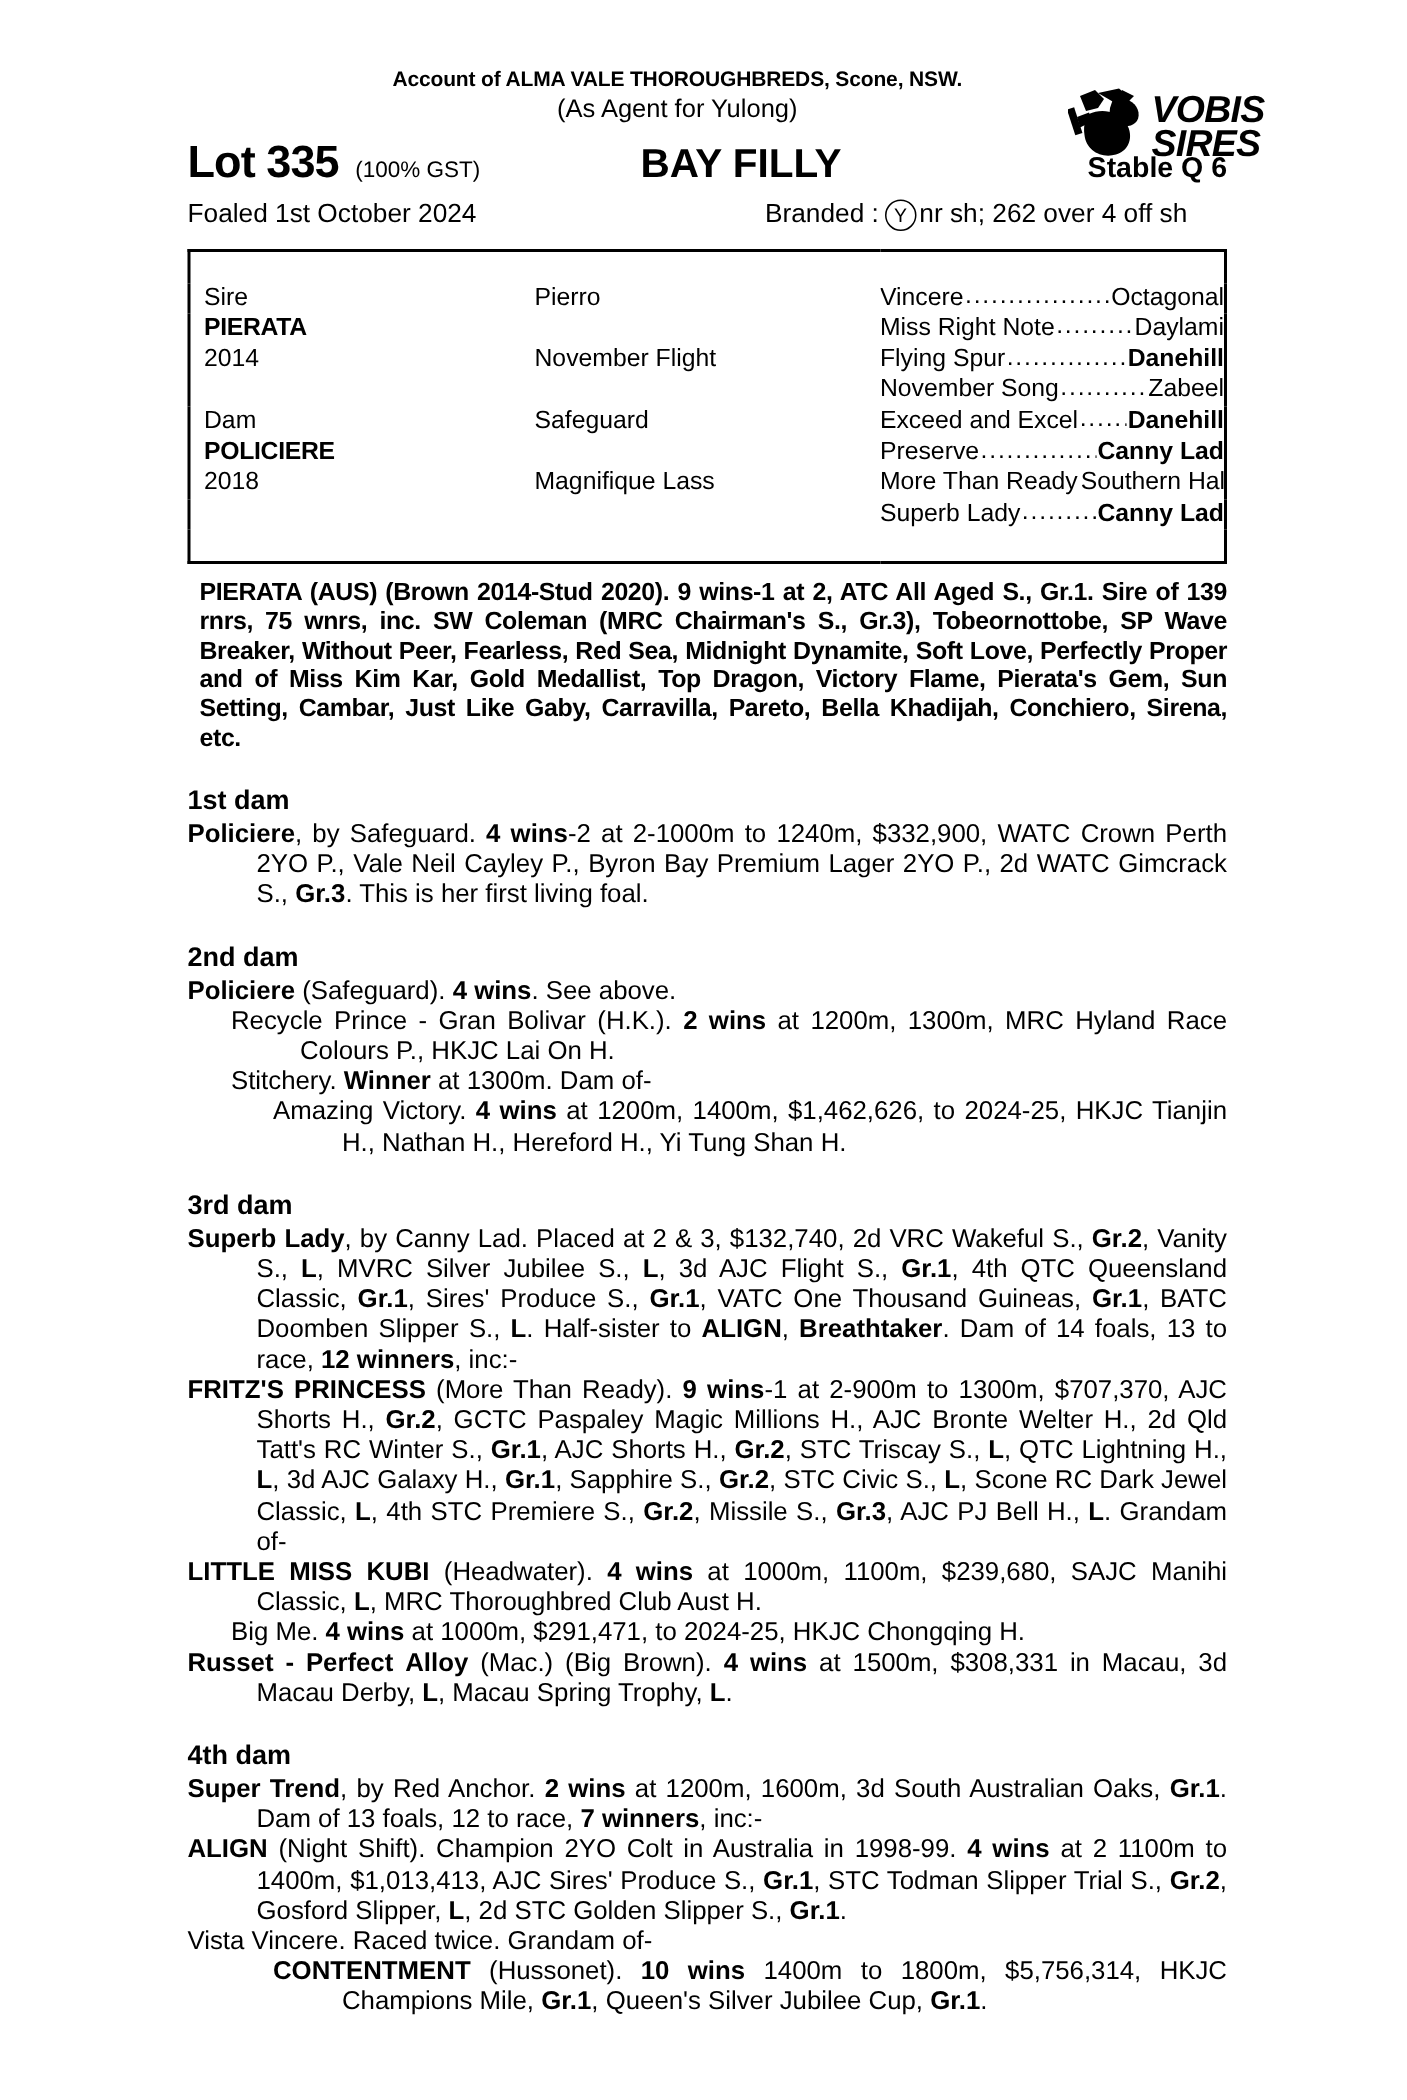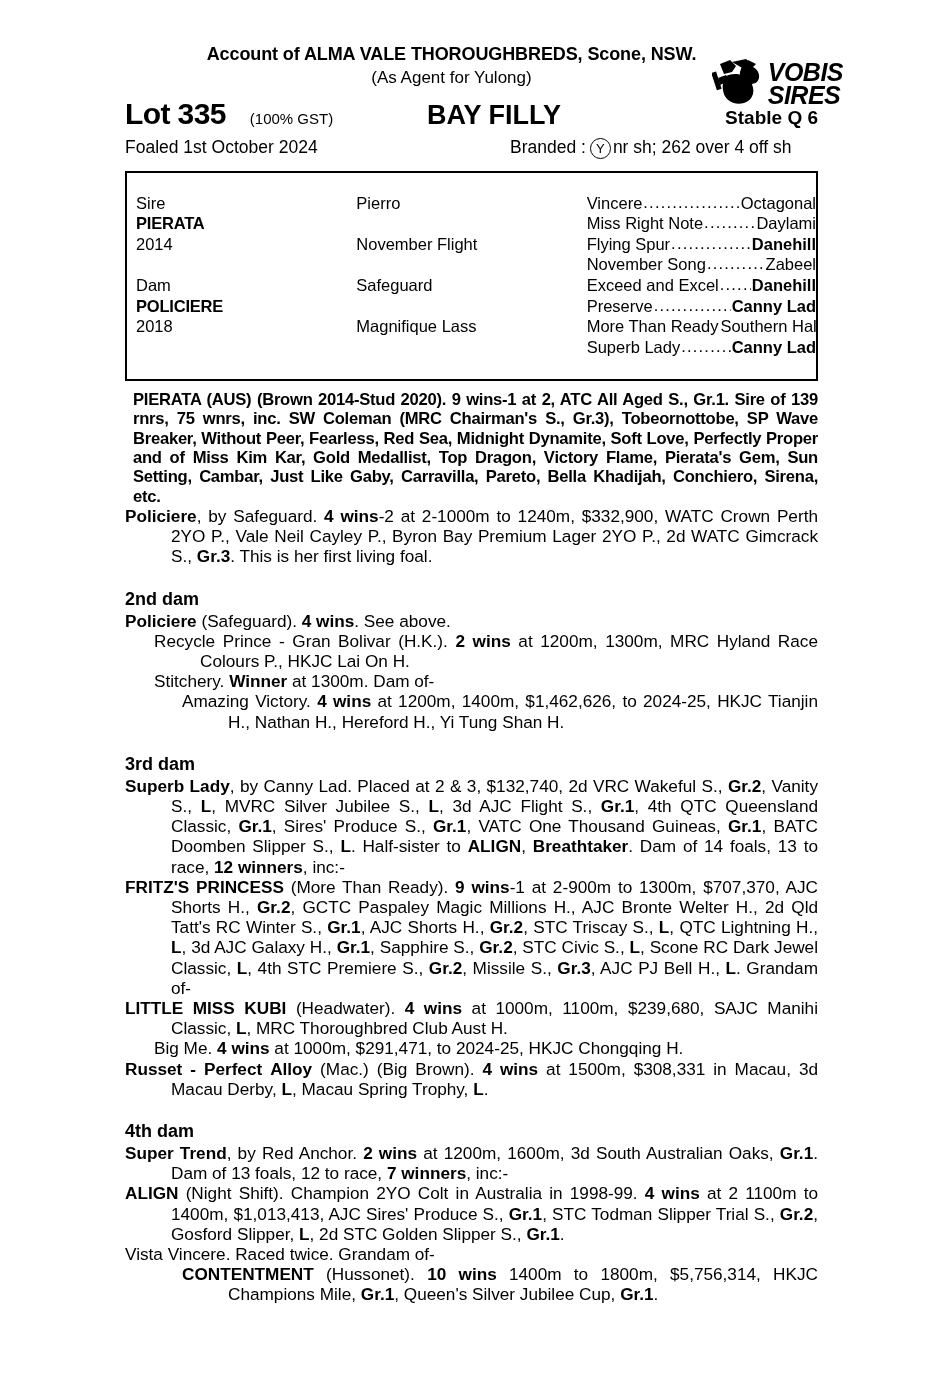--- a/index.html
+++ b/index.html
@@ -35,21 +35,21 @@
   .logo-text {
     font-weight: bold;
     font-style: italic;
     font-size: 25px;
     line-height: 0.92;
     letter-spacing: -0.5px;
   }
   .acct-line {
     text-align: center;
     font-weight: bold;
-    font-size: 18px;
+    font-size: 14px;
     padding-top: 44px;
     letter-spacing: -0.1px;
     padding-right: 40px;
   }
   .agent-line {
     text-align: center;
     font-size: 17px;
     padding-top: 3px;
     padding-right: 40px;
   }
@@ -61,21 +61,21 @@
     height: 34px;
   }
   .lot-left { flex: 0 0 250px; display:flex; align-items:baseline; }
   .lot-num {
     font-size: 30px;
     font-weight: bold;
     letter-spacing: -0.6px;
   }
   .gst {
     font-size: 15px;
-    margin-left: 24px;
+    margin-left: 11px;
   }
   .lot-mid {
     flex: 1 1 auto;
     text-align: center;
     font-size: 27px;
     font-weight: bold;
     letter-spacing: 0px;
     padding-right: 40px;
   }
   .lot-right {
@@ -322,20 +322,21 @@
       </td>
     </tr>
     <tr class="ped-pad-bot">
           <td colspan="3"></td>
         </tr>
   </tbody>
     </table>
 
   <div class="sire-para">PIERATA (AUS) (Brown 2014-Stud 2020). 9 wins-1 at 2, ATC All Aged S., Gr.1. Sire of 139 rnrs, 75 wnrs, inc. SW Coleman (MRC Chairman's S., Gr.3), Tobeornottobe, SP Wave Breaker, Without Peer, Fearless, Red Sea, Midnight Dynamite, Soft Love, Perfectly Proper and of Miss Kim Kar, Gold Medallist, Top Dragon, Victory Flame, Pierata's Gem, Sun Setting, Cambar, Just Like Gaby, Carravilla, Pareto, Bella Khadijah, Conchiero, Sirena, etc.</div>
 
+  <div class="dam-head">1st dam</div>
   <div class="blk lvl1">
     <b>Policiere</b>, by Safeguard. <b>4&nbsp;wins</b>-2 at 2-1000m to 1240m, $332,900, WATC
     Crown Perth 2YO P., Vale Neil Cayley P., Byron Bay Premium Lager 2YO P.,
     2d WATC Gimcrack S., <b>Gr.3</b>. This is her first living foal.
   </div>
 
   <div class="dam-head">2nd dam</div>
   <div class="blk lvl1 last-line">
     <b>Policiere</b> (Safeguard). <b>4 wins</b>. See above.
   </div>

